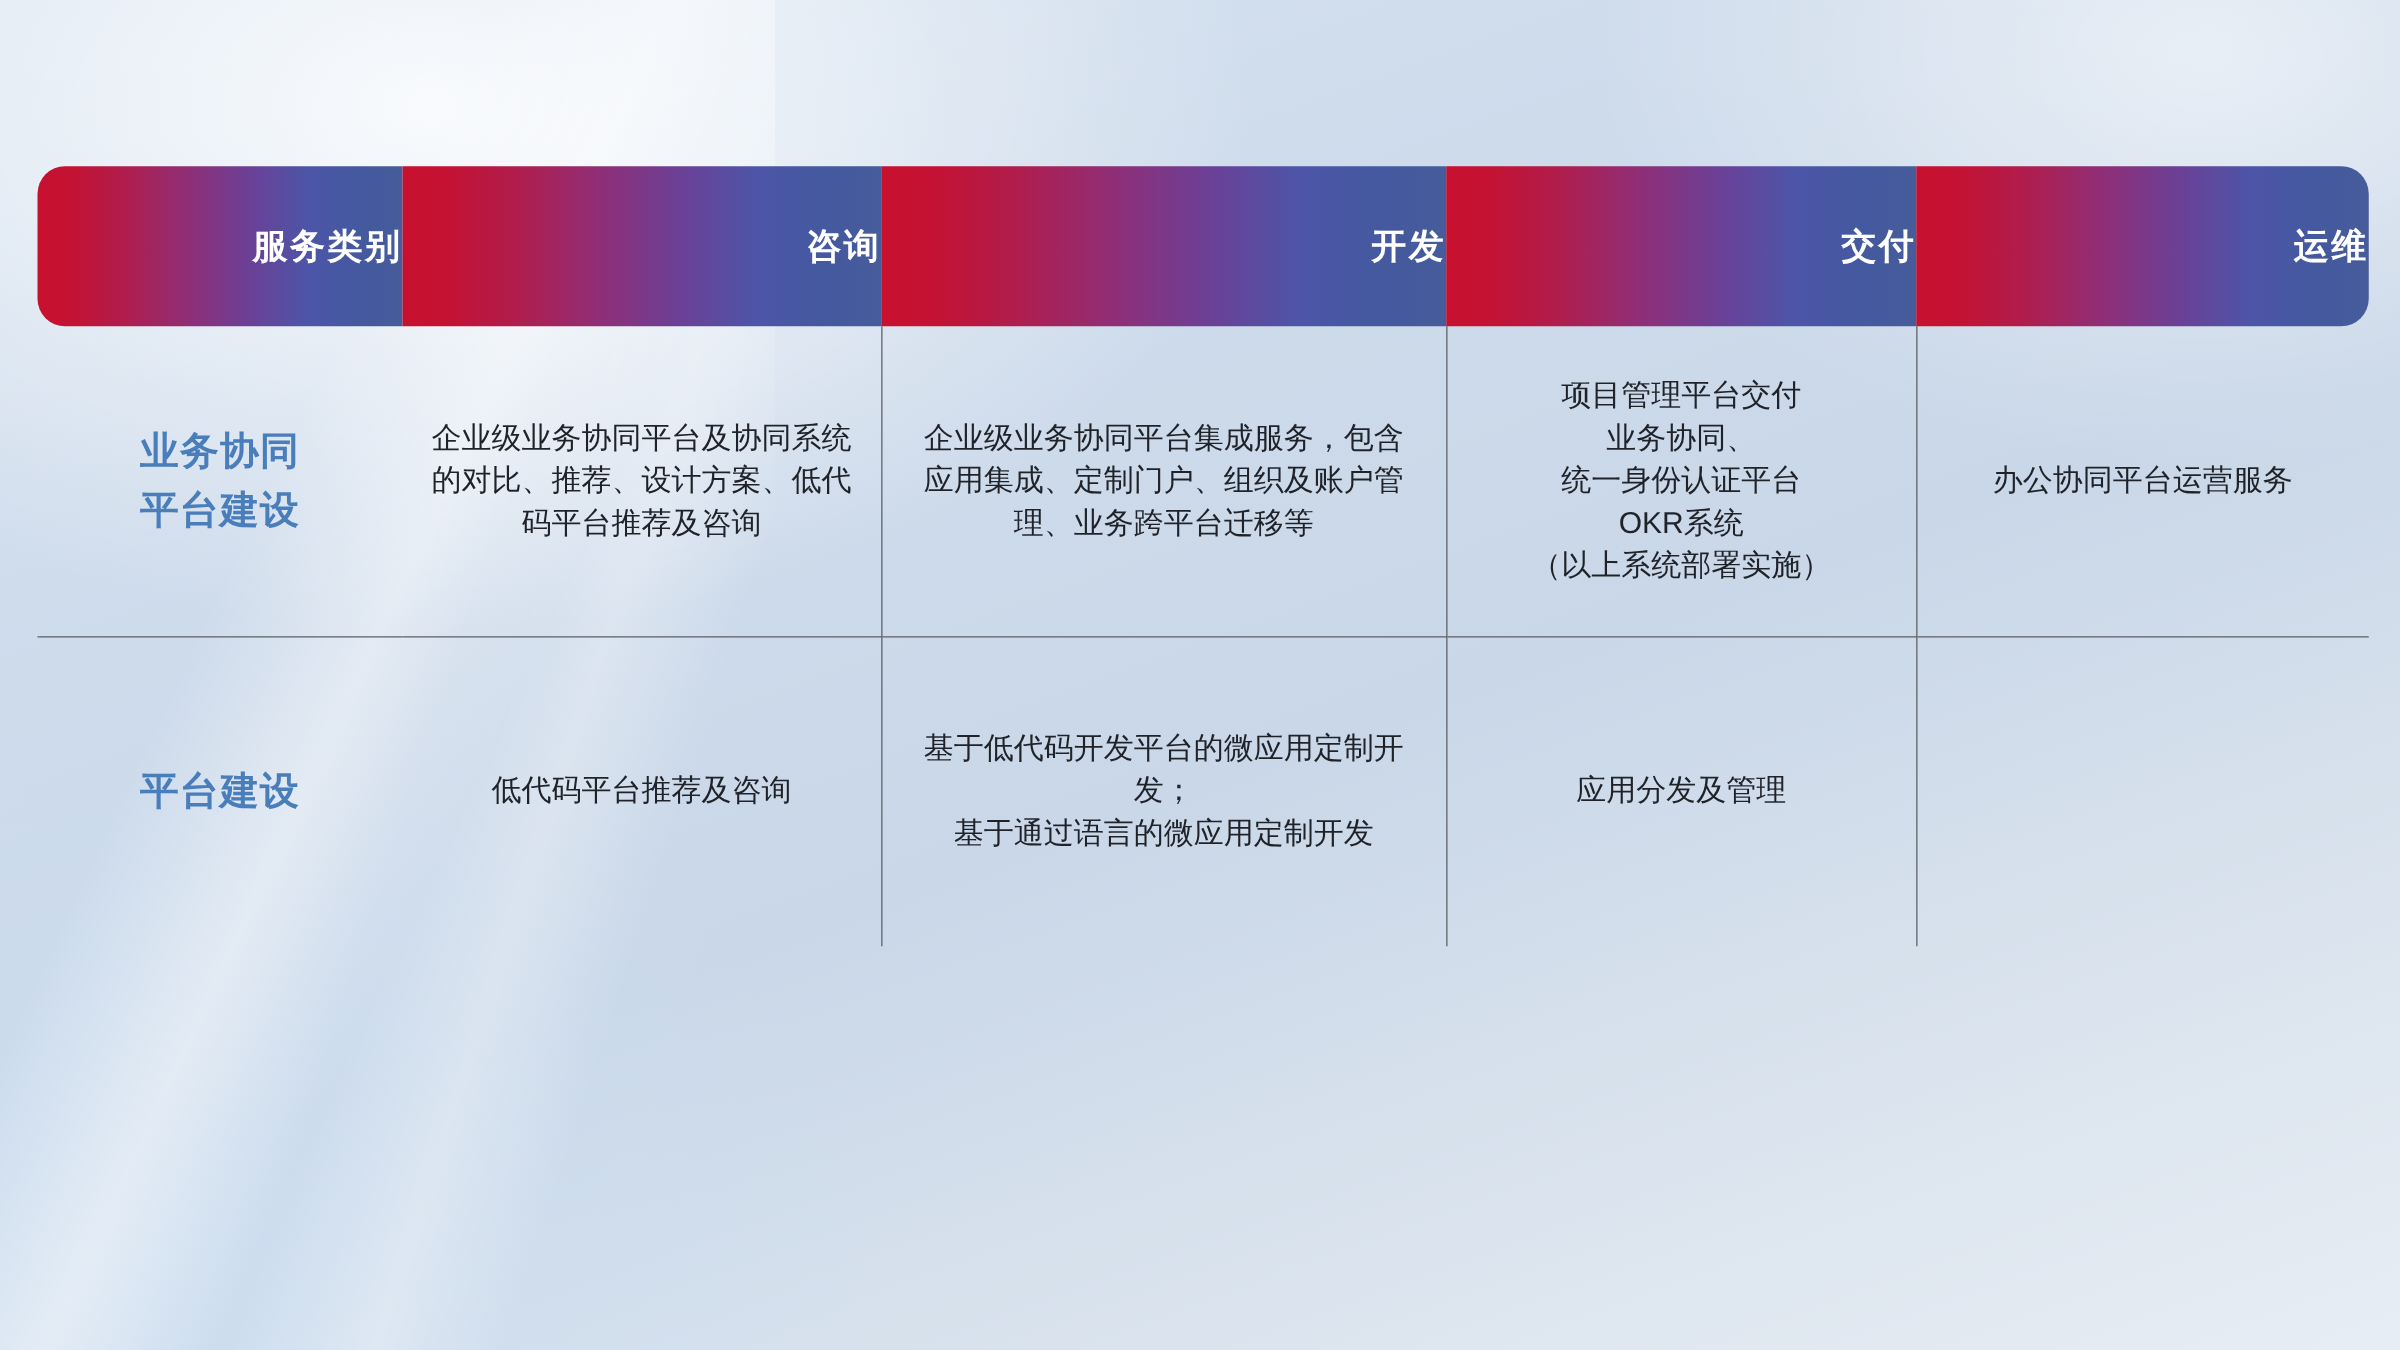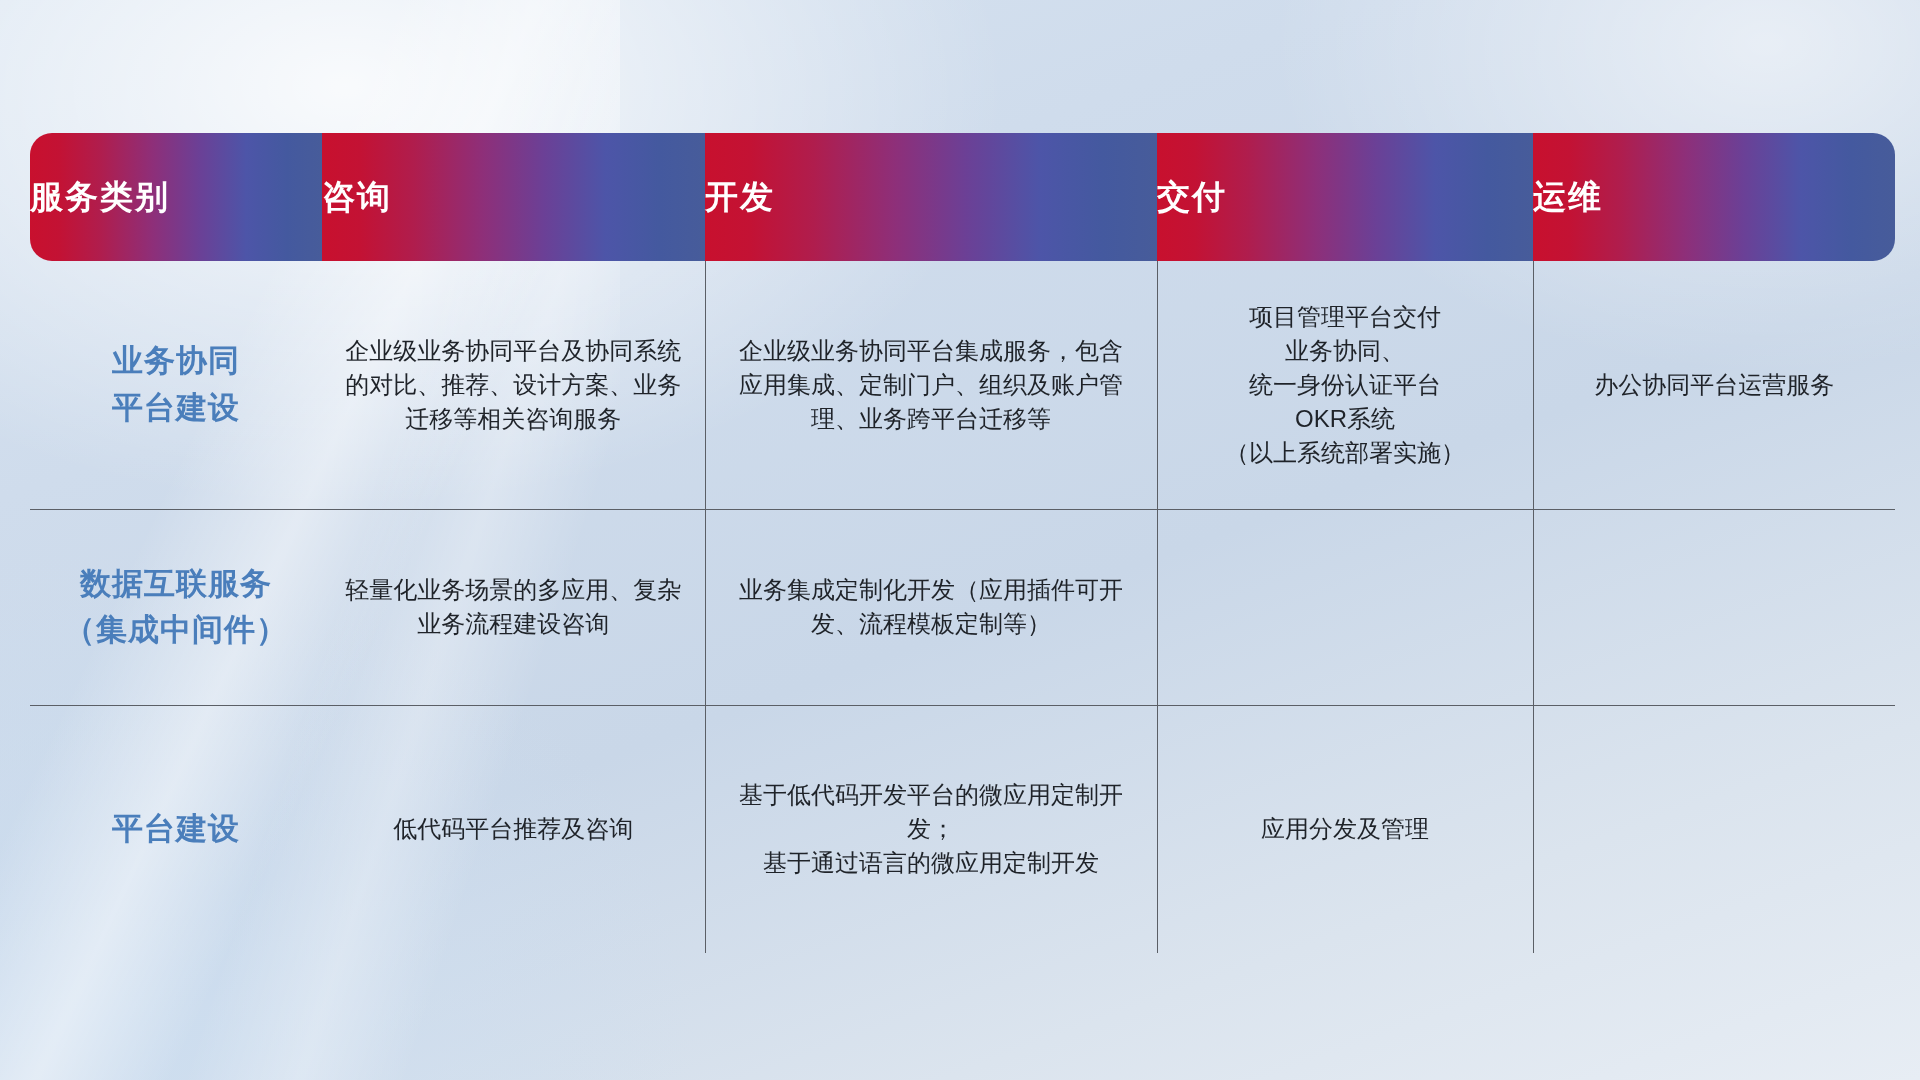--- a/index.html
+++ b/index.html
@@ -66,24 +66,24 @@
     background-image: linear-gradient(90deg,
         #c8102e 0%,
         #c31234 10%,
         #b01d4d 24%,
         #8e2f79 42%,
         #6b4096 58%,
         #4d55a8 74%,
         #44599f 88%,
         #475c9a 100%);
     color: #ffffff;
-    font-size: 33px;
+    font-size: 28px;
     font-weight: bold;
     letter-spacing: 2px;
-    text-align: left;
+    text-align: right;
     vertical-align: middle;
     margin-left: 16px;
   }
   thead th:first-child {
     border-top-left-radius: 22px;
     border-bottom-left-radius: 22px;
   }
   thead th:last-child {
     border-top-right-radius: 22px;
     border-bottom-right-radius: 22px;
@@ -149,42 +149,32 @@
           <th>运维</th>
         </tr>
       </thead>
       <tbody>
 
         <tr class="r1">
           <td class="cat">
             <span class="cell-line">业务协同</span>
             <span class="cell-line">平台建设</span>
           </td>
-          <td class="consult">企业级业务协同平台及协同系统的对比、推荐、设计方案、业务迁移等相关咨询服务</td>
+          <td class="consult">企业级业务协同平台及协同系统的对比、推荐、设计方案、低代码平台推荐及咨询</td>
           <td>企业级业务协同平台集成服务，包含应用集成、定制门户、组织及账户管理、业务跨平台迁移等</td>
           <td>
             <span class="cell-line">项目管理平台交付</span>
             <span class="cell-line">业务协同、</span>
             <span class="cell-line">统一身份认证平台</span>
             <span class="cell-line">OKR系统</span>
             <span class="cell-line">（以上系统部署实施）</span>
           </td>
           <td>办公协同平台运营服务</td>
         </tr>
 
-        <tr class="r2">
-          <td class="cat">
-            <span class="cell-line">数据互联服务</span>
-            <span class="cell-line">（集成中间件）</span>
-          </td>
-          <td class="consult">轻量化业务场景的多应用、复杂业务流程建设咨询</td>
-          <td>业务集成定制化开发（应用插件可开发、流程模板定制等）</td>
-          <td></td>
-          <td></td>
-        </tr>
 
         <tr class="r3">
           <td class="cat">
             <span class="cell-line">平台建设</span>
           </td>
           <td class="consult">低代码平台推荐及咨询</td>
           <td>
             <span class="cell-line">基于低代码开发平台的微应用定制开发；</span>
             <span class="cell-line">基于通过语言的微应用定制开发</span>
           </td>

